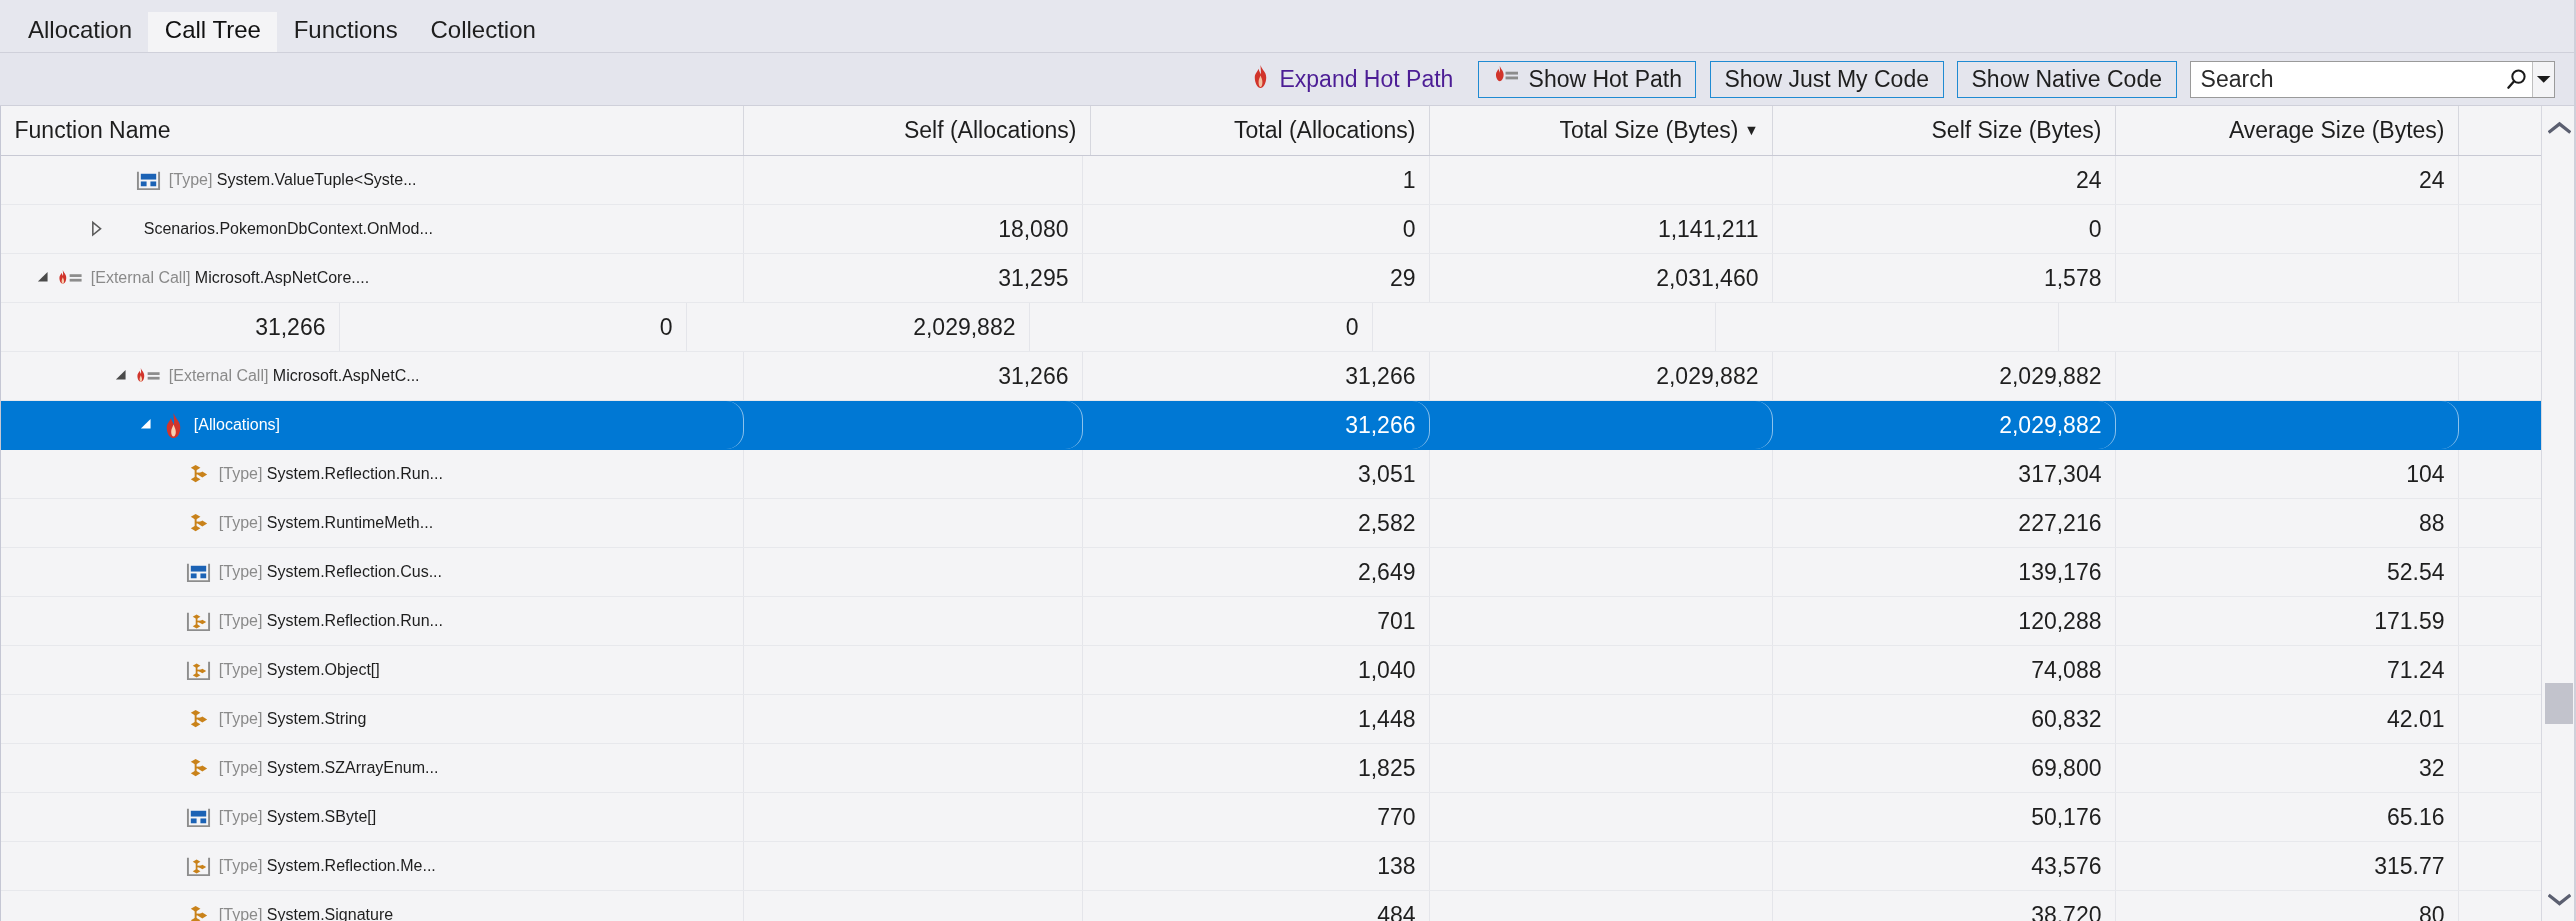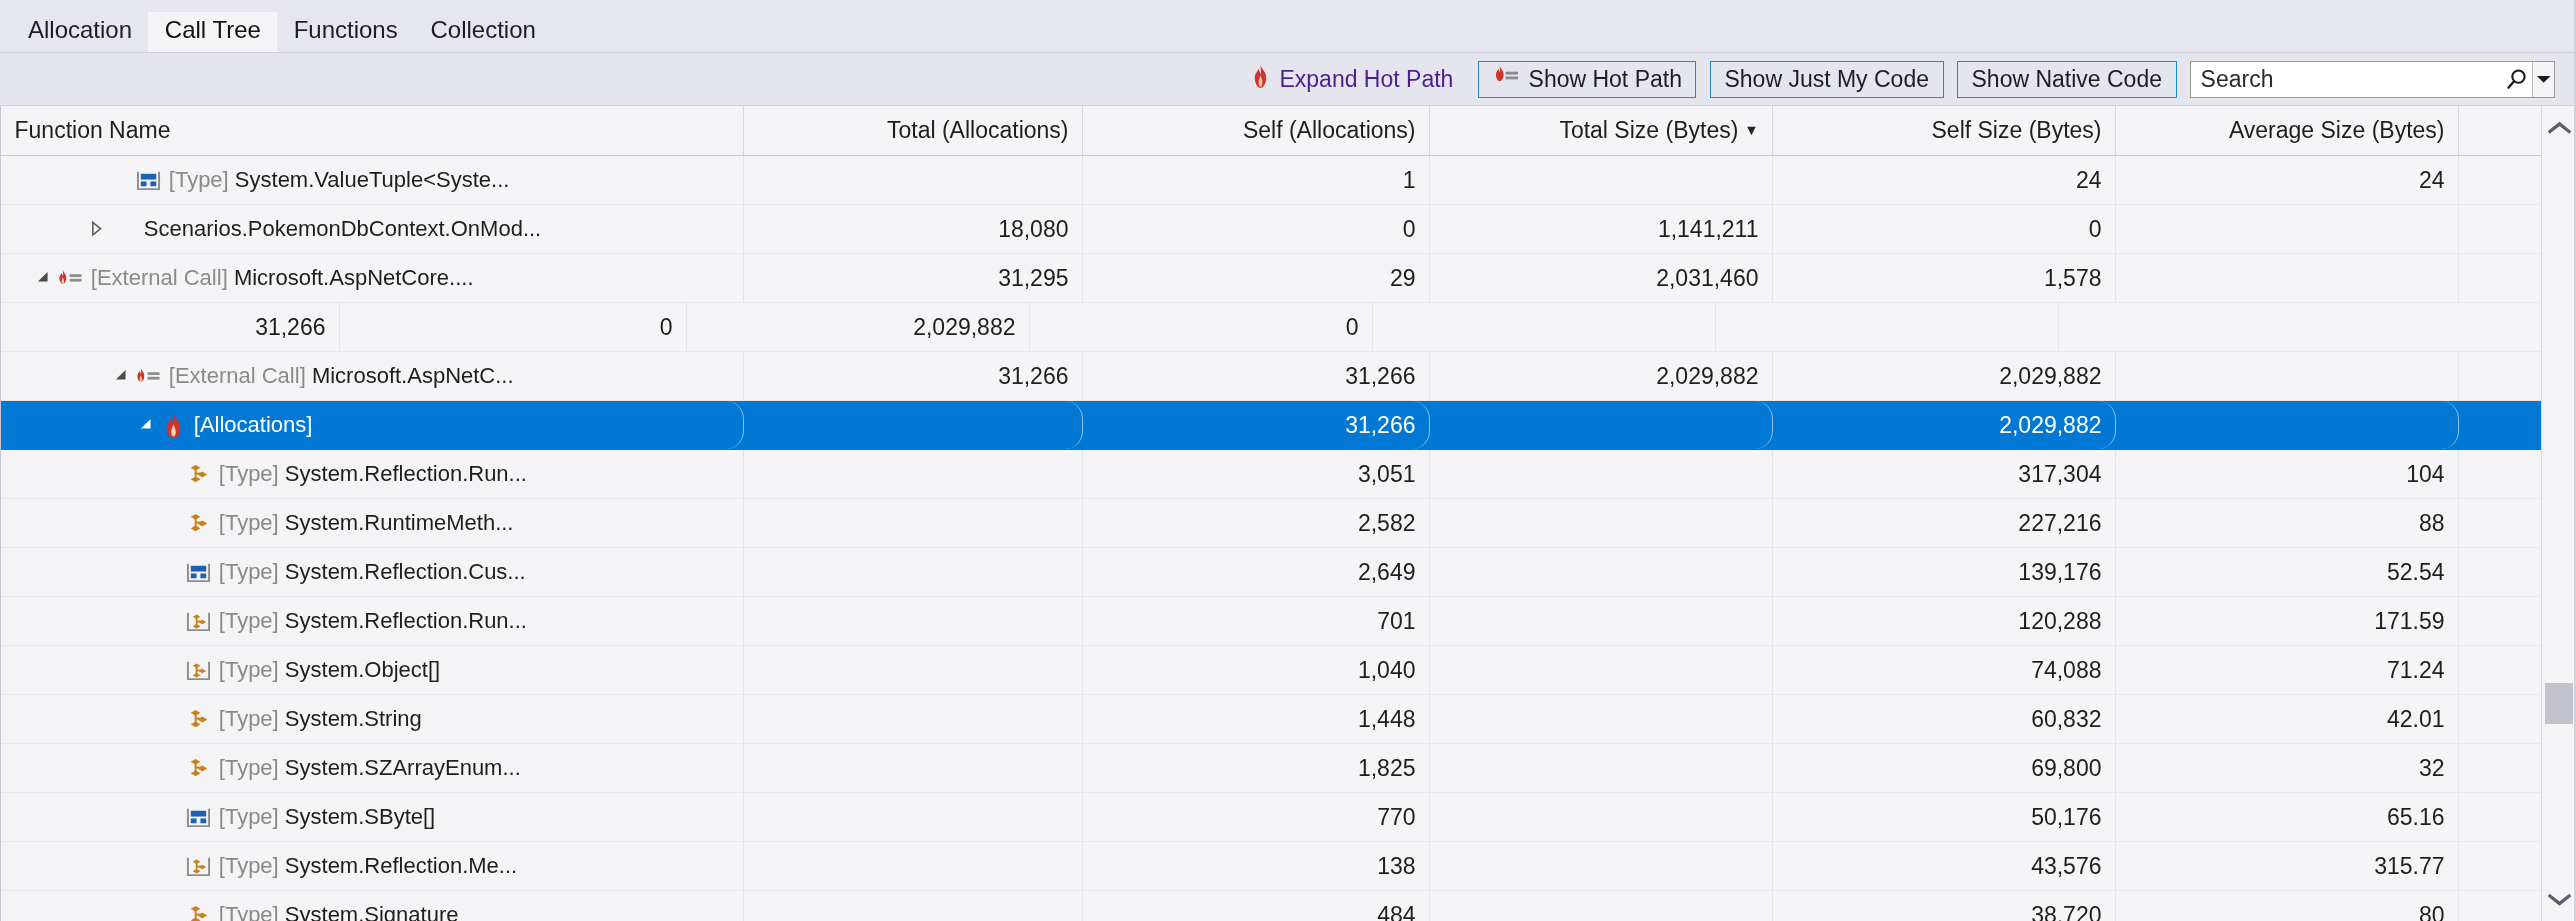--- a/index.html
+++ b/index.html
@@ -127,21 +127,21 @@
 
   .nameinner{display:flex;align-items:center;width:100%;justify-content:flex-end;gap:0;}
   .exp{
     width:25px;min-width:25px;display:flex;align-items:center;justify-content:center;
     cursor:default;
   }
   .ico{
     width:29px;min-width:29px;display:flex;align-items:center;justify-content:center;
     margin-right:5.8px;
   }
-  .lbl{font-size:22px;white-space:nowrap;text-align:right;}
+  .lbl{font-size:16px;white-space:nowrap;text-align:right;}
   .lbl .dim{color:#8a8a8a;}
 
   
   .vscroll{
     position:absolute;right:0;top:106px;width:35px;height:815px;
     background:#f4f4f6;border-left:1px solid #d7d8e0;
     box-sizing:border-box;
   }
   .vs-btn{
     position:absolute;left:0;width:34px;height:39px;
@@ -214,25 +214,25 @@
           </svg>
       </span>
     </div>
   </div>
 
   <div class="grid">
     <div class="hdr" id="gridhdr">
         <div class="hc" style="width: 743px; min-width: 743px;">
           <span>Function Name</span>
         </div>
+        <div class="hc right" style="width: 347px; min-width: 347px;">
+          <span>Self (Allocations)</span>
+        </div>
         <div class="hc right" style="width: 339px; min-width: 339px;">
           <span>Total (Allocations)</span>
-        </div>
-        <div class="hc right" style="width: 347px; min-width: 347px;">
-          <span>Self (Allocations)</span>
         </div>
         <div class="hc right" style="width: 343px; min-width: 343px;">
           <span>Total Size (Bytes)</span>
           <span class="sortcaret">▼</span>
         </div>
         <div class="hc right" style="width: 343px; min-width: 343px;">
           <span>Self Size (Bytes)</span>
         </div>
         <div class="hc right" style="width: 343px; min-width: 343px;">
           <span>Average Size (Bytes)</span>

